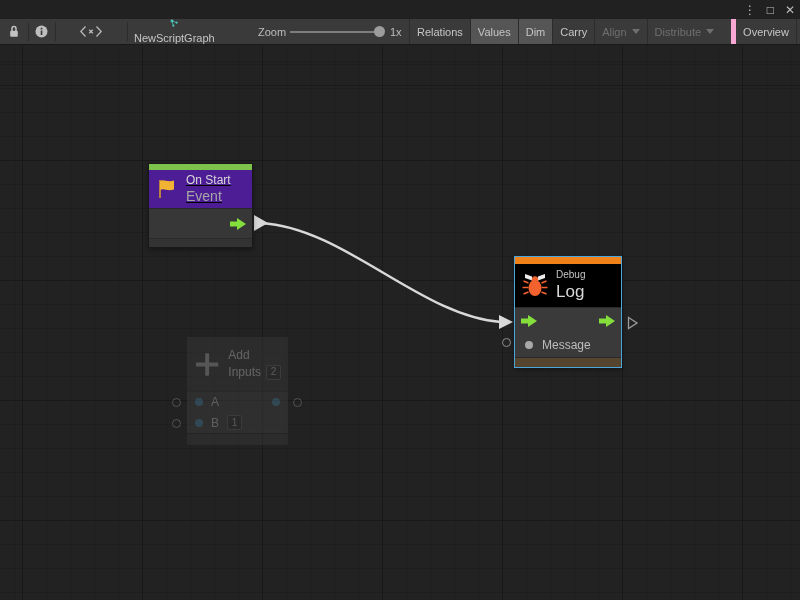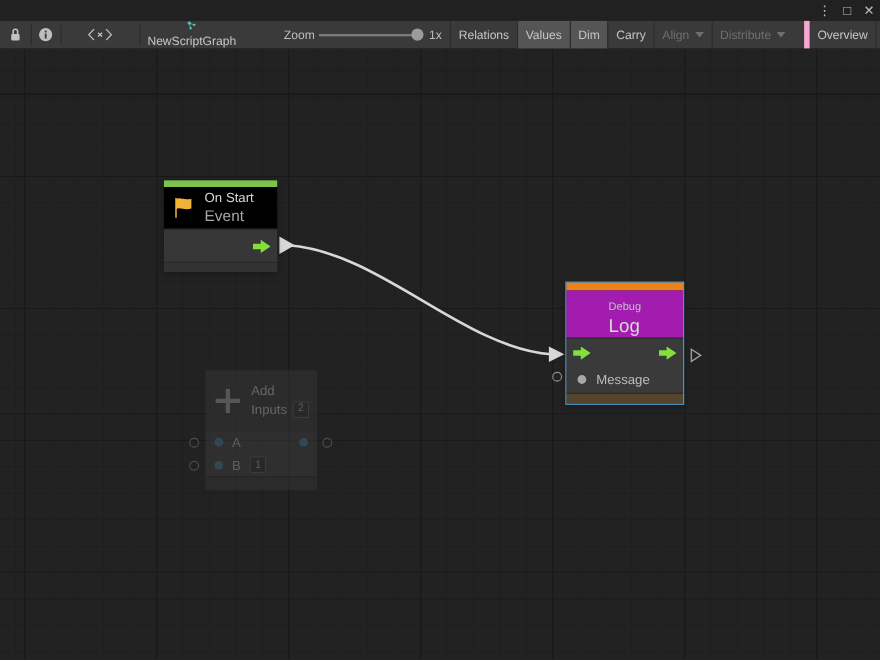--- a/index.html
+++ b/index.html
@@ -46,29 +46,29 @@
 
   .node{position:absolute;border:1px solid #191919;box-shadow:0 2px 5px rgba(0,0,0,0.35);}
   .node .bar{height:6px;}
   .node .header{display:flex;align-items:center;gap:8px;padding:0 7px;}
   .node .title{font-size:12px;color:#D8D8D8;line-height:1.25;}
   .node .sub{font-size:14px;color:#A6A6A6;line-height:1.25;}
   .nfooter{border-top:1px solid #292929;}
 
   
   #node-onstart{left:148px;top:118px;width:105px;background:#373737;}
-  #node-onstart .header{height:38px;background:#000000;}
+  #node-onstart .header{height:38px;background:#4c1d95;text-decoration:underline;}
   #node-onstart .body{height:30px;background:#373737;border-top:1px solid #292929;
     display:flex;align-items:center;justify-content:flex-end;padding-right:6px;}
   #node-onstart .nfooter{height:9px;background:#333333;}
 
   
   #node-debuglog{left:514px;top:211px;width:108px;border:1px solid #4BA6DD;background:#3A3A3A;}
   #node-debuglog .bar{height:7px;}
-  #node-debuglog .header{height:43px;background:#a21caf;flex-direction:column;}
+  #node-debuglog .header{height:43px;background:#000000;}
   #node-debuglog .cat{font-size:10px;color:#C4C4C4;line-height:1.3;}
   #node-debuglog .title{font-size:17px;}
   #node-debuglog .flowrow{height:26px;background:#3A3A3A;border-top:1px solid #292929;
     display:flex;align-items:center;justify-content:space-between;padding:0 6px;}
   #node-debuglog .valrow{height:24px;background:#3A3A3A;display:flex;align-items:center;
     gap:9px;padding-left:10px;font-size:12px;color:#BDBDBD;}
   #node-debuglog .nfooter{height:10px;background:#55452F;}
 
   
   #node-addinputs{left:187px;top:292px;width:101px;border:none;opacity:0.42;background:#424242;box-shadow:none;}

